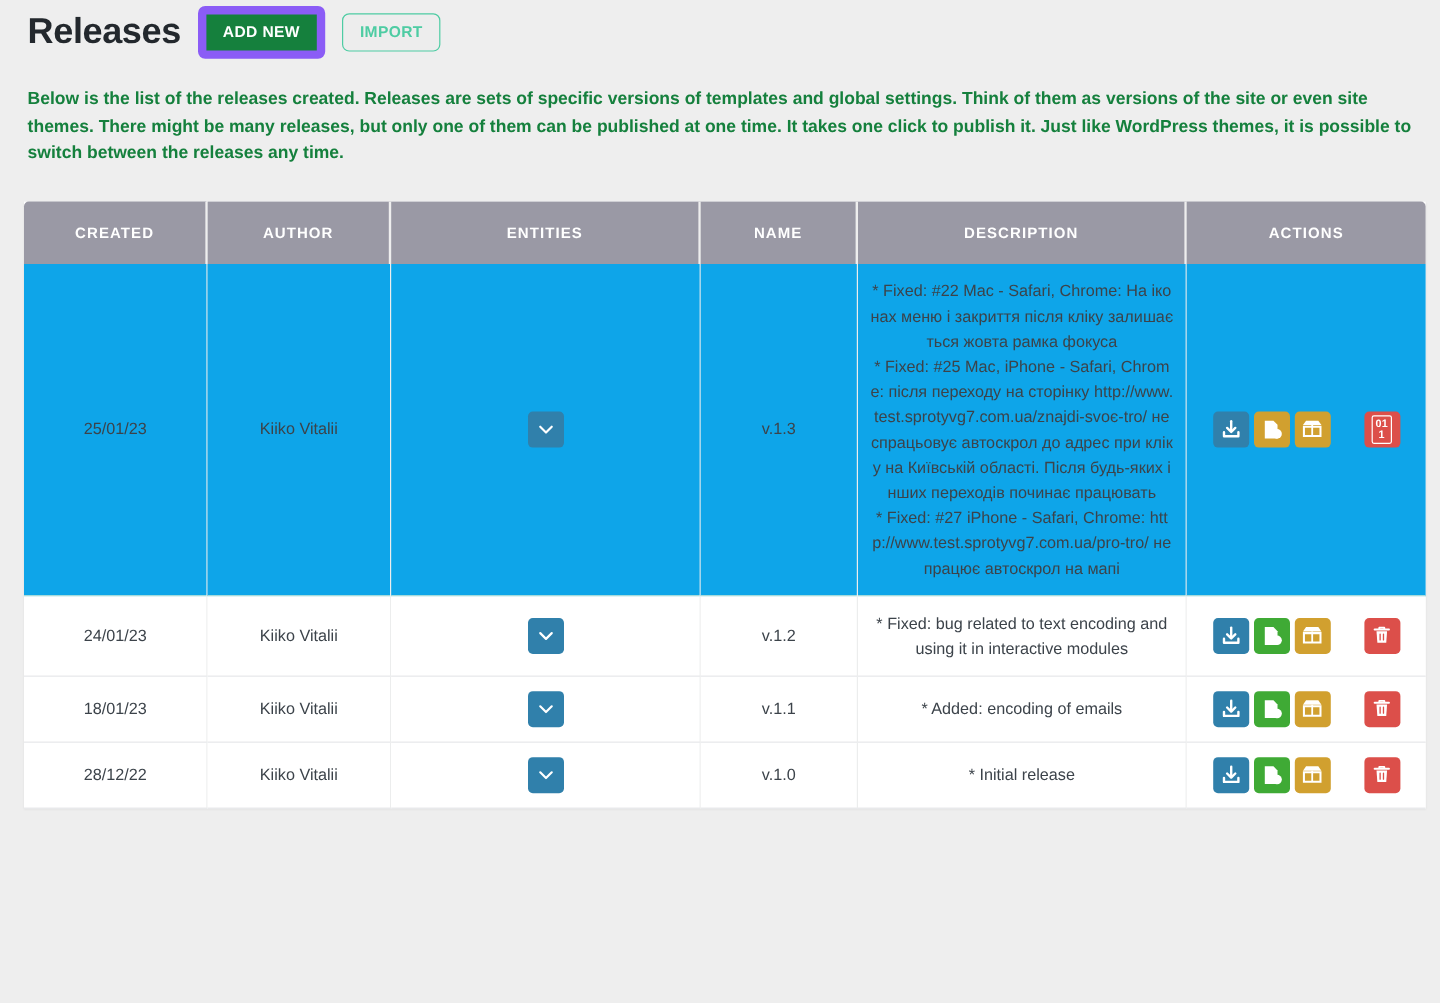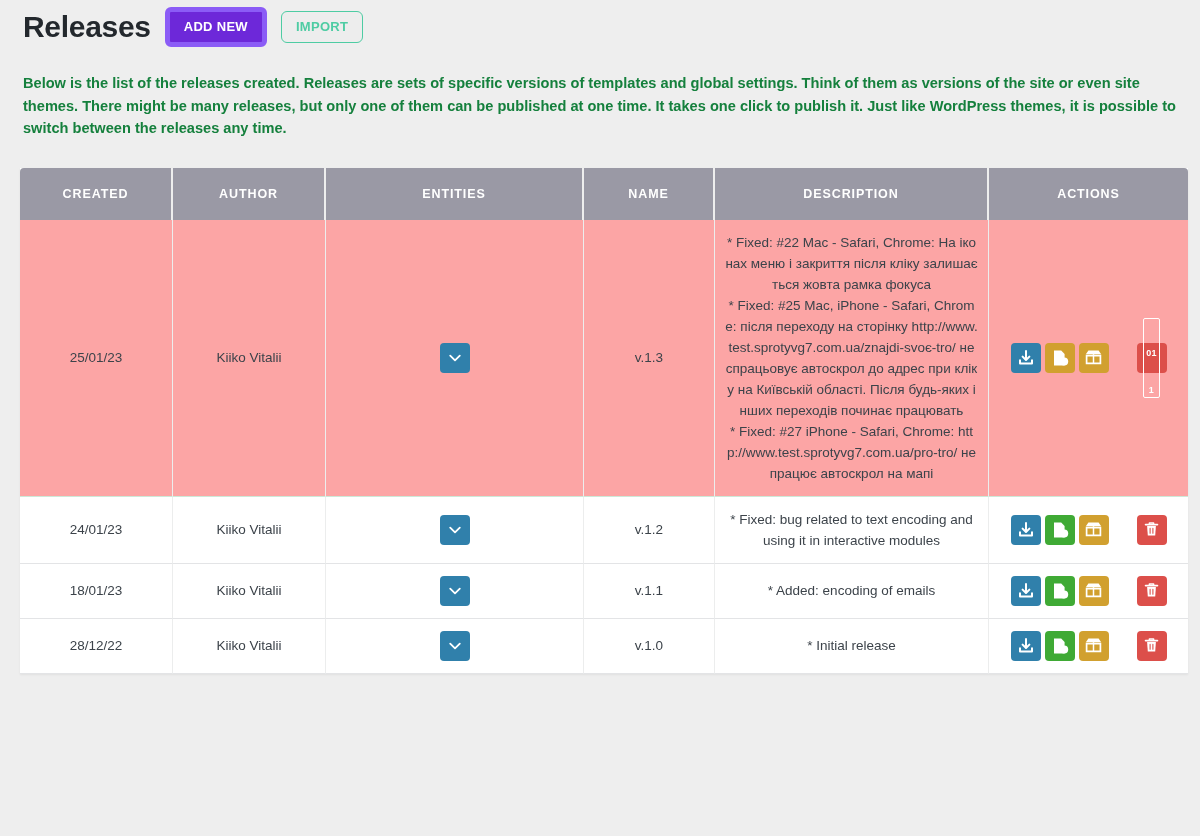--- a/index.html
+++ b/index.html
@@ -46,23 +46,23 @@
     font-weight: bold;
     letter-spacing: 0.3px;
     border-radius: 6px;
     padding: 8px 14px 8px 14px;
     line-height: 14px;
     cursor: pointer;
     box-sizing: border-box;
     display: inline-block;
   }
   .btn-primary {
-    background: #6d28d9;
+    background: #15803d;
     color: #ffffff;
-    border: 5px solid #8b5cf6;
+    border: 7px solid #8b5cf6;
   }
   .btn-secondary {
     background: #ededed;
     color: #4ecca3;
     border: 1px solid #4ecca3;
   }
 
   
   .intro {
     margin: 0;
@@ -109,21 +109,21 @@
     border-right: 1px solid #eceded;
     font-size: 13.5px;
     color: #3c434a;
     text-align: center;
     vertical-align: middle;
     padding: 12px 10px;
     box-sizing: border-box;
     line-height: 21px;
   }
   table.releases td:last-child { border-right: none; }
-  table.releases tr.row-active td { background: #fca5a5; border-bottom-color: #cde9d8; }
+  table.releases tr.row-active td { background: #0ea5e9; border-bottom-color: #cde9d8; }
   table.releases tr.row-plain  td { background: #ffffff; }
 
   .col-created     { width: 153px; }
   .col-author      { width: 153px; }
   .col-entities    { width: 258px; }
   .col-name        { width: 131px; }
   .col-description { width: 274px; }
   .col-actions     { width: 199px; }
 
   td.desc-cell {
@@ -183,21 +183,21 @@
     font-family: "Liberation Sans", sans-serif;
     font-size: 9px;
     font-weight: bold;
     line-height: 9px;
     border: 1.5px solid #ffffff;
     border-radius: 2px;
     padding: 2px 2px;
     letter-spacing: 0.3px;
     text-align: center;
   }
-  .binary-glyph span { display: block; margin-top: 28px; }
+  .binary-glyph span { display: block; }
 </style>
 </head>
 <body>
 
 <div class="page">
 
   <div class="header-row">
     <h1 class="page-title">Releases</h1>
     <span class="btn btn-primary">ADD NEW</span>
     <span class="btn btn-secondary">IMPORT</span>

